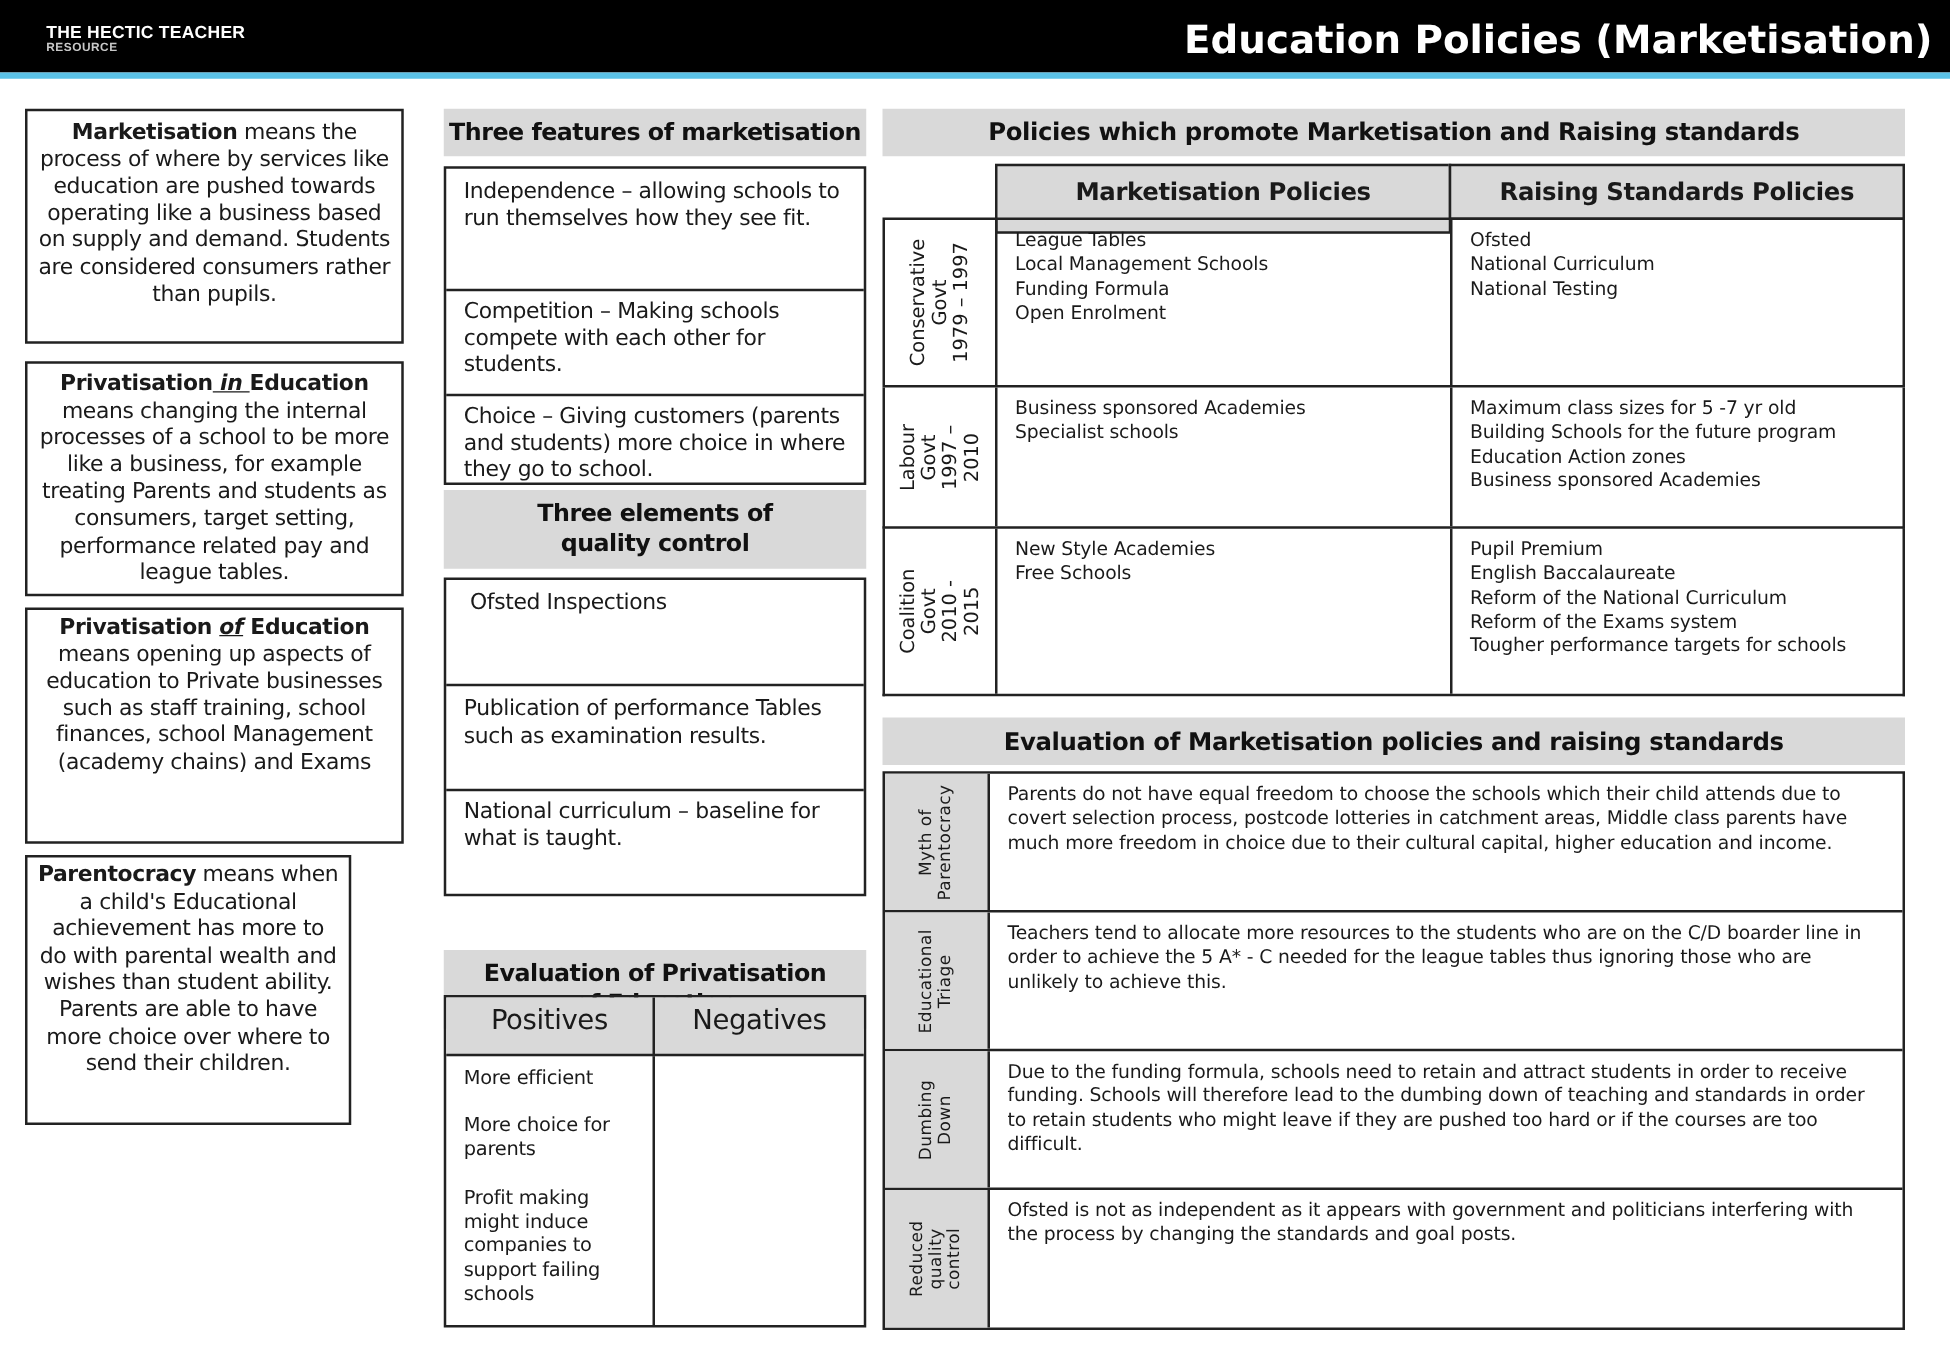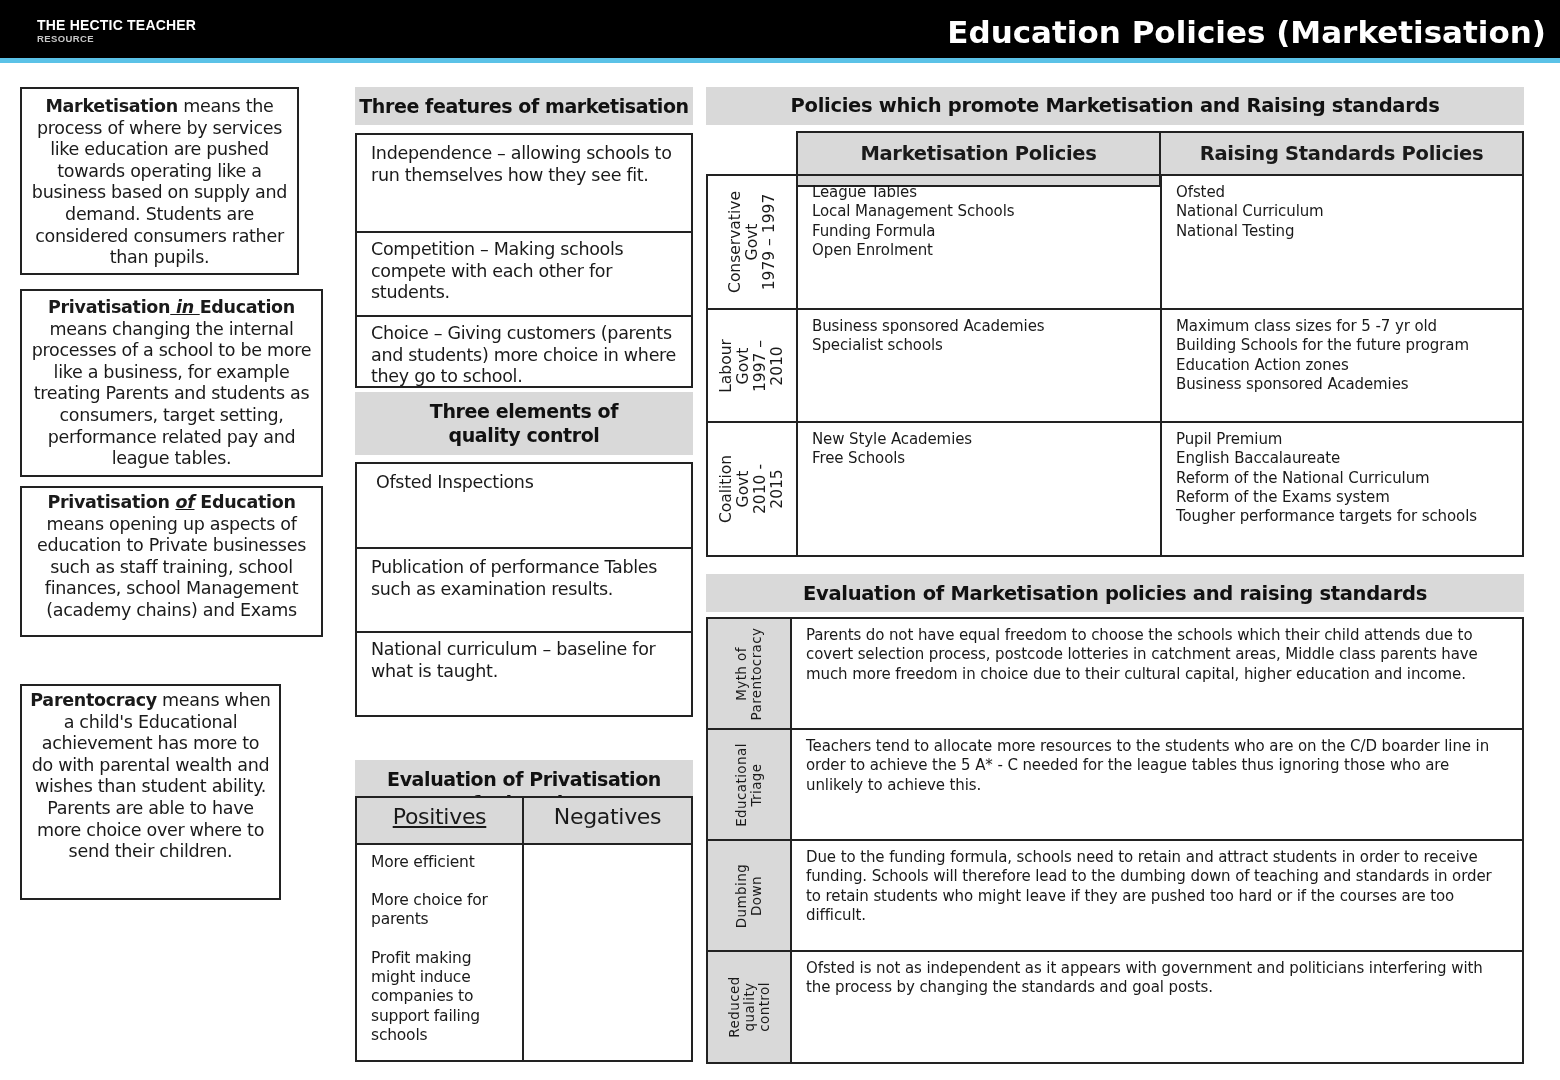--- a/index.html
+++ b/index.html
@@ -20,21 +20,21 @@
 
   .grey-head { position: absolute; background: #d9d9d9; text-align: center; font-weight: bold; color: #111; }
   .mid-head { font-size: 19px; line-height: 24px; letter-spacing: -0.4px; }
 
   .stack { position: absolute; border: 2px solid #222; }
   .stack .cell { border-bottom: 2px solid #222; font-size: 17.5px; line-height: 21.6px; padding: 8px 14px; letter-spacing: -0.3px; }
   .stack .cell:last-child { border-bottom: none; }
 
   .pn-table { position: absolute; border: 2px solid #222; display: grid; grid-template-columns: 167px 1fr; }
   .pn-head { background: #d9d9d9; text-align: center; font-size: 22px; line-height: 38px; border-bottom: 2px solid #222; letter-spacing: -0.3px; }
-  .pn-head.left { border-right: 2px solid #222; text-decoration: underline; }
+  .pn-head.left { border-right: 2px solid #222; }
   .pn-col { font-size: 15.5px; line-height: 19.3px; padding: 8px 14px; letter-spacing: -0.2px; }
   .pn-col.left { border-right: 2px solid #222; }
   .pn-col p { margin-bottom: 19px; }
   .pn-col p:last-child { margin-bottom: 0; }
 
   .pol-table { position: absolute; left: 706px; top: 131px; width: 818px; height: 426px; }
   .pol-head { position: absolute; background: #d9d9d9; font-weight: bold; text-align: center; font-size: 19.5px; line-height: 42px; border: 2px solid #222; letter-spacing: -0.3px; }
   .gov-row { position: absolute; left: 0; width: 818px; border: 2px solid #222; border-top: none; display: flex; }
   .gov-label { width: 90px; border-right: 2px solid #222; position: relative; overflow: hidden; }
   .rot { position: absolute; left: 50%; top: 50%; transform: translate(-50%, -50%) rotate(-90deg); white-space: pre-line; text-align: center; font-size: 15.5px; line-height: 17px; }
@@ -54,30 +54,30 @@
 
 <div class="header">
   <div class="brand">
     <div class="brand-main">THE HECTIC TEACHER</div>
     <div class="brand-sub">RESOURCE</div>
   </div>
   <div class="page-title">Education Policies (Marketisation)</div>
 </div>
 <div class="header-line"></div>
 
-<div class="box def-box" style="left:20px; top:87px; width:279px; height:188px; padding-top:7px;">
+<div class="box def-box" style="left:20px; top:87px; width:303px; height:188px; padding-top:7px;">
   <b>Marketisation</b><span> means the process of where by services like education are pushed towards operating like a business based on supply and demand. Students are considered consumers rather than pupils.</span>
 </div>
 
 <div class="box def-box" style="left:20px; top:289px; width:303px; height:188px; padding-top:6px;">
   <b><span>Privatisation</span><span class="u"> in </span><span>Education</span></b><br>
   <span>means changing the internal processes of a school to be more like a business, for example treating Parents and students as consumers, target setting,  performance related pay and league tables.</span>
 </div>
 
-<div class="box def-box" style="left:20px; top:486px; width:303px; height:151px; ">
+<div class="box def-box" style="left:20px; top:486px; width:303px; height:189px; ">
   <b><span>Privatisation </span><span class="u">of</span><span> Education</span></b><br>
   <span>means opening up aspects of education to Private businesses such as staff training, school finances, school Management (academy chains) and Exams</span>
 </div>
 
 <div class="box def-box" style="left:20px; top:684px; width:261px; height:216px; ">
   <b>Parentocracy</b><span> means when a child's Educational achievement has more to do with parental wealth and wishes than student ability. Parents are able to have more choice over where to  send their children.</span>
 </div>
 
 <div class="grey-head mid-head" style="left:355px; top:87px; width:338px; height:38px; line-height:38px;">Three features of marketisation</div>
 <div class="stack" style="left:355px; top:133px; width:338px; height:255px;">

